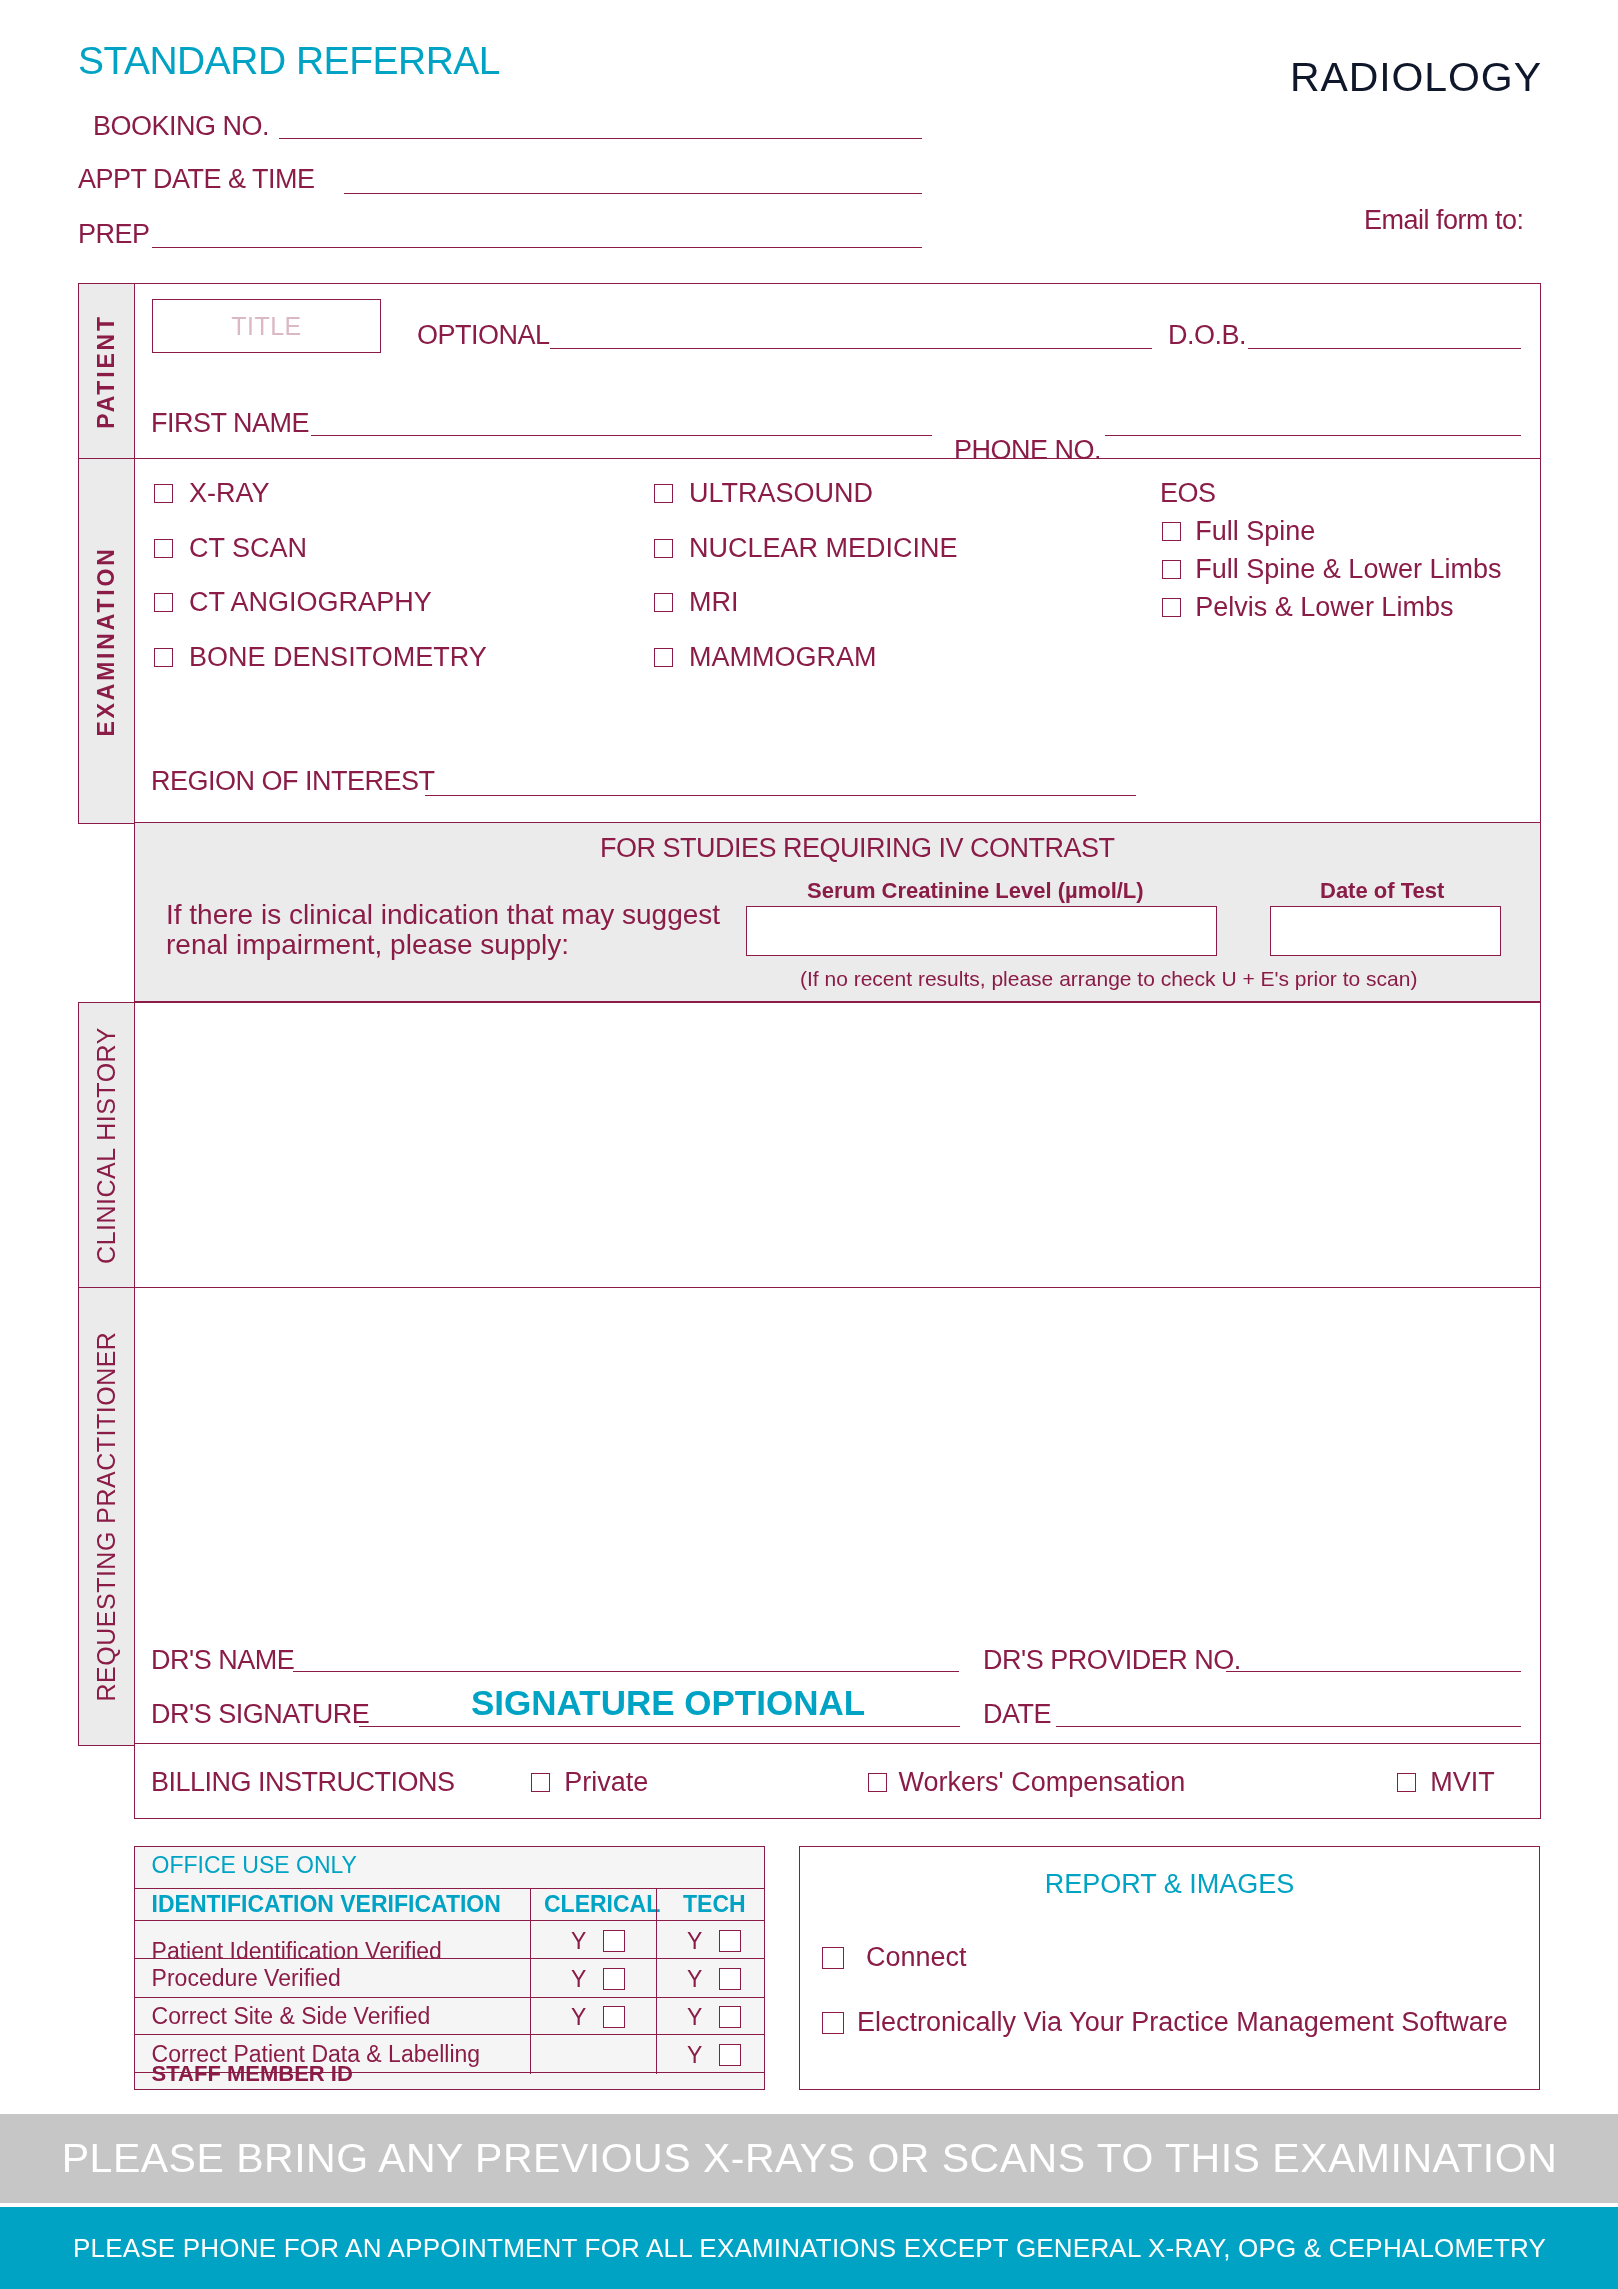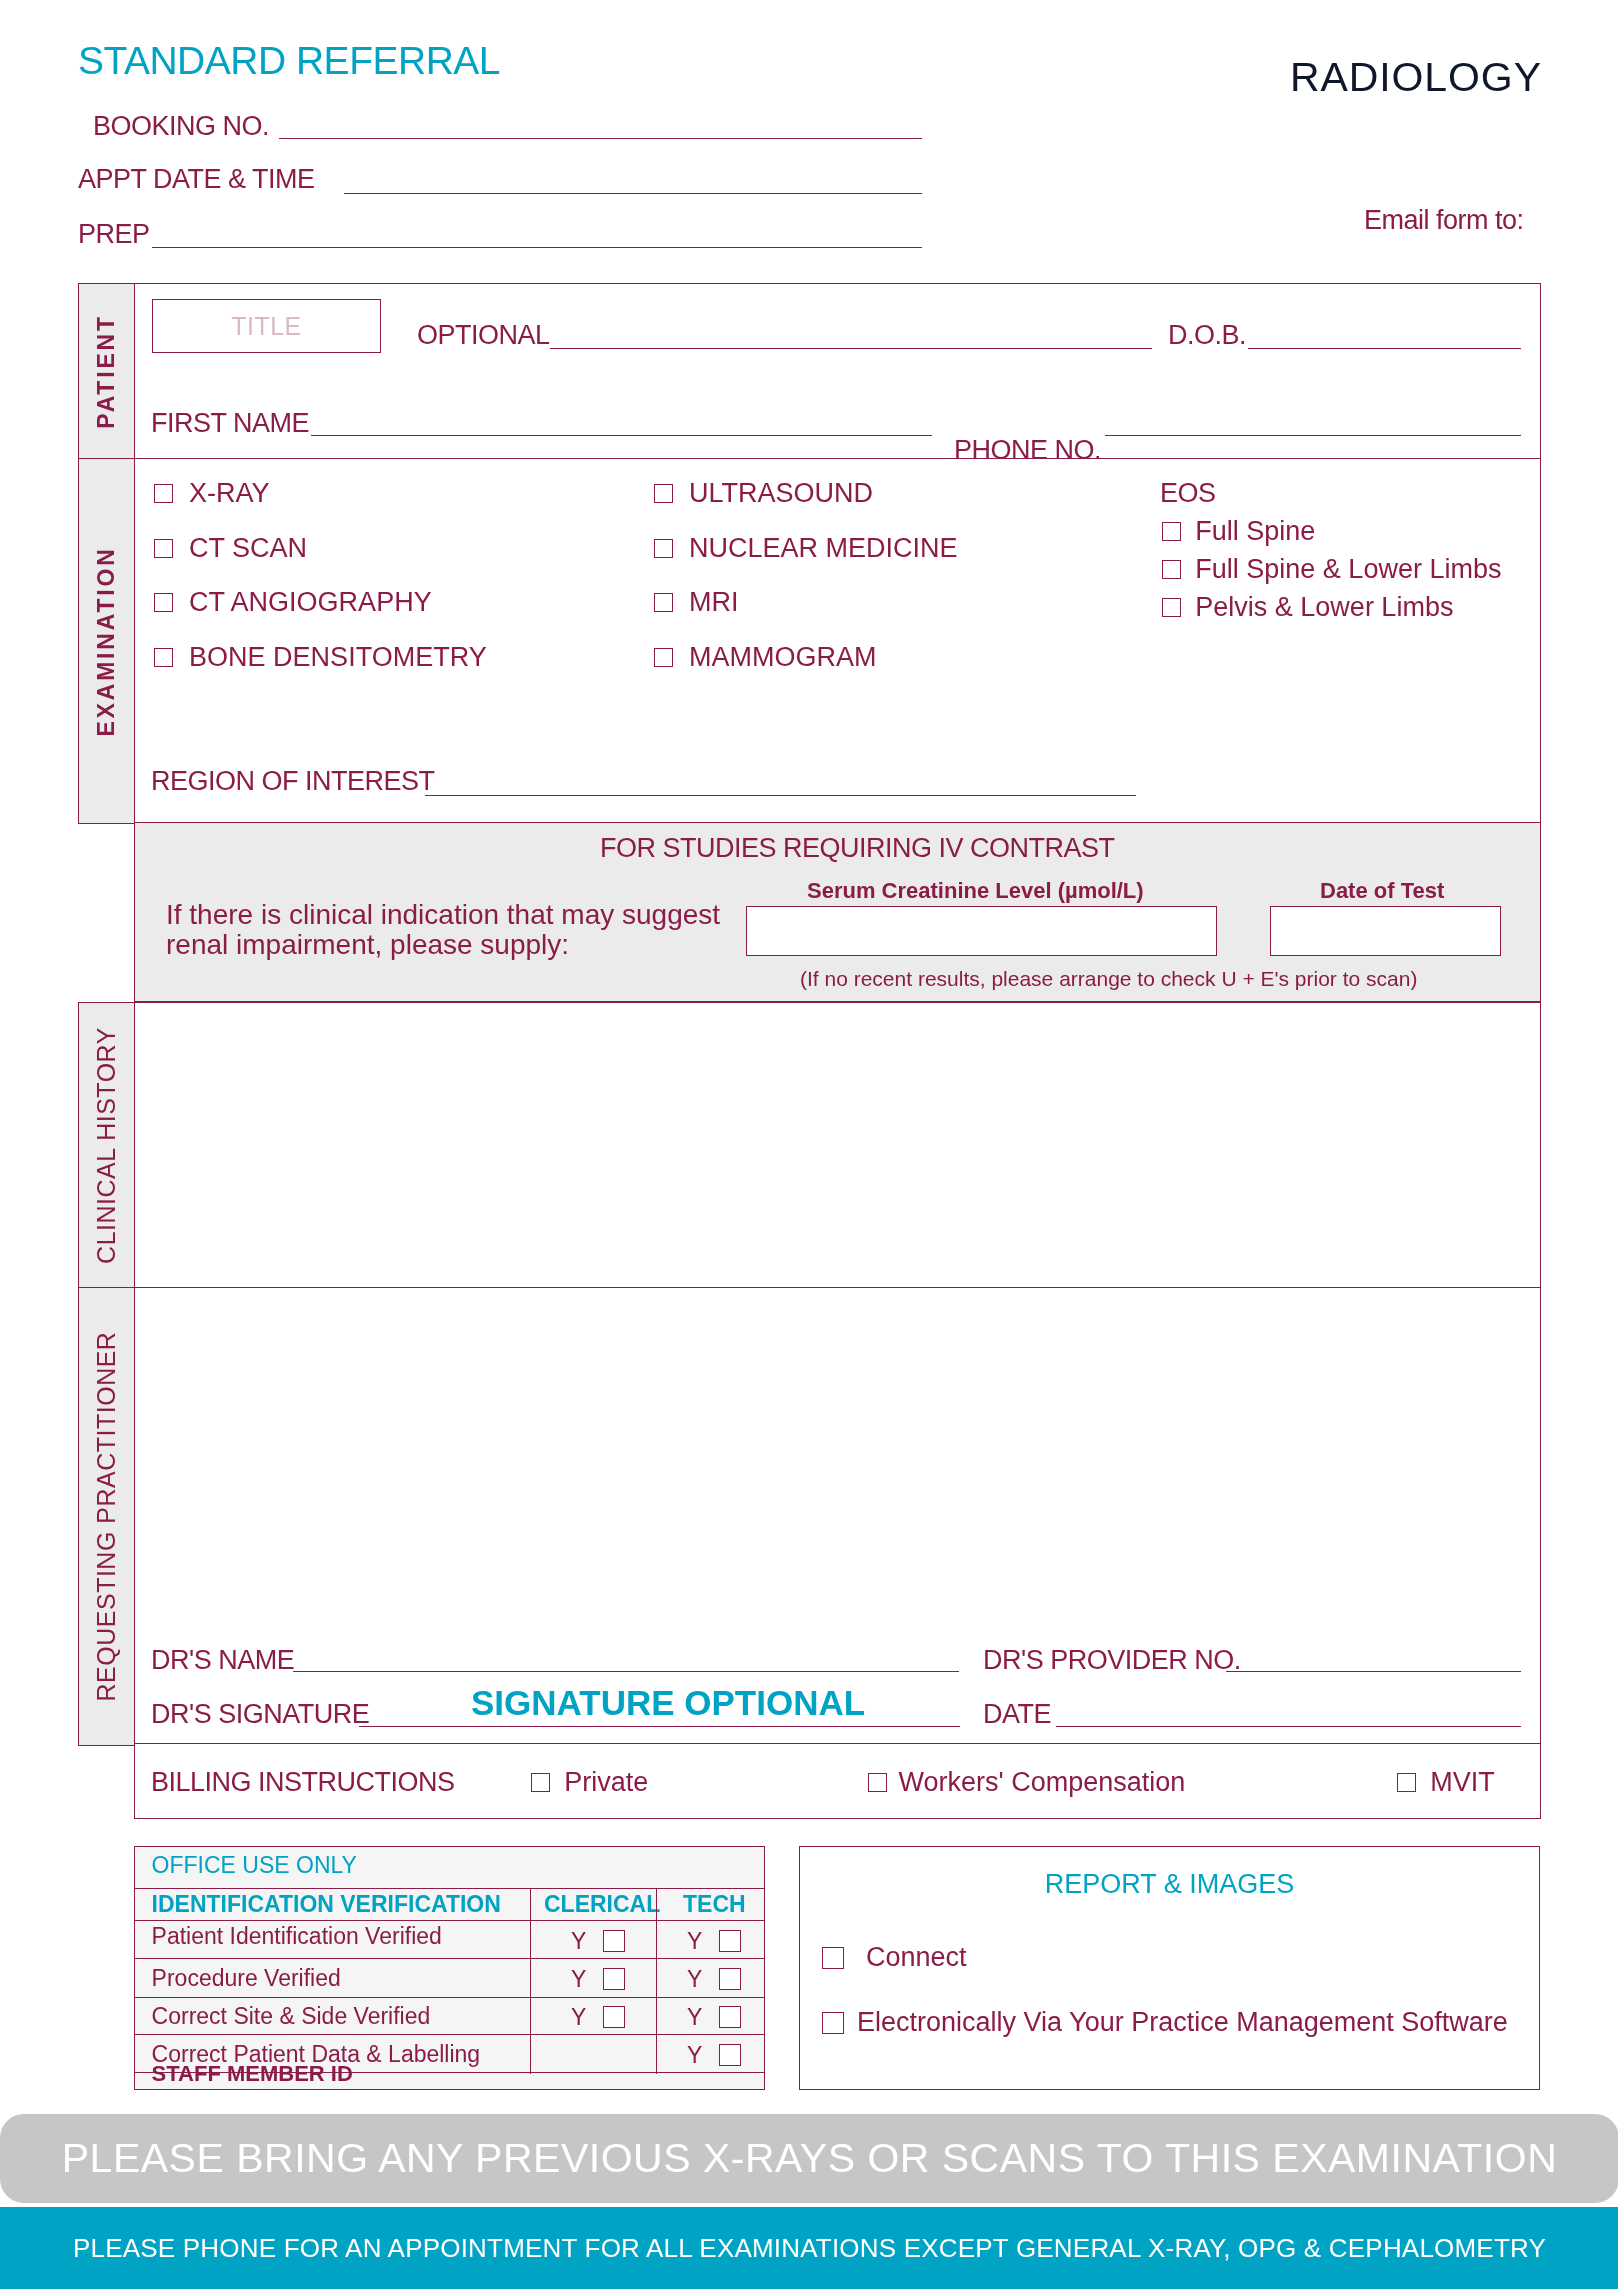--- a/index.html
+++ b/index.html
@@ -51,21 +51,21 @@
     border: 1.8px solid #8a1c47; box-sizing: border-box; }
   .office .row { position: absolute; left: 0; width: 100%; border-bottom: 1.8px solid #8a1c47; box-sizing: border-box; }
   .office .vline { position: absolute; width: 0; border-left: 1.8px solid #8a1c47; }
   .office .cell { position: absolute; font-size: 23px; white-space: nowrap; }
   .yn { display: flex; align-items: center; gap: 16.6px; font-size: 22px; }
   .yn .chk { width: 22px; height: 22px; }
 
   .report { position: absolute; left: 799px; top: 1846px; width: 741px; height: 244px; border: 1.8px solid #8a1c47; box-sizing: border-box; }
 
   .banner-grey { position: absolute; left: 0; top: 2114px; width: 1619px; height: 89px; background: #c6c6c6;
-    display: flex; align-items: center; justify-content: center; color: #fff; font-size: 41px; letter-spacing: 0.5px; border-radius: 24px; }
+    display: flex; align-items: center; justify-content: center; color: #fff; font-size: 41px; letter-spacing: 0.5px; }
   .banner-teal { position: absolute; left: 0; top: 2207px; width: 1619px; height: 83px; background: #00a3c4;
     display: flex; align-items: center; justify-content: center; color: #fff; font-size: 26px; letter-spacing: 0.2px; }
 </style>
 </head>
 <body>
 
 <div class="abs doc-title">STANDARD REFERRAL</div>
 <div class="abs dept-title">RADIOLOGY</div>
 <div class="abs label email-label">Email form to:</div>
 
@@ -204,21 +204,21 @@
   <div class="row" style="top:42px;height:32px;">
     <div class="cell teal" style="left:16.6px;top:1.8px;font-weight:bold;font-size:23px;">IDENTIFICATION VERIFICATION</div>
     <div class="cell teal" style="left:409px;top:1.8px;font-weight:bold;font-size:23px;">CLERICAL</div>
     <div class="cell teal" style="left:548px;top:1.8px;font-weight:bold;font-size:23px;">TECH</div>
   </div>
   <div class="row" style="top:0;height:42px;">
     <div class="cell teal" style="left:16.6px;top:4.6px;font-size:23px;">OFFICE USE ONLY</div>
   </div>
 
   <div class="row" style="top:74px;height:38px;">
-    <div class="cell" style="left:16.6px;top:2px;text-align:center;">Patient Identification Verified</div>
+    <div class="cell" style="left:16.6px;top:17px;text-align:center;">Patient Identification Verified</div>
     <div class="cell yn" style="left:436px;top:6.5px;">
         <span>Y</span>
         <span class="chk"></span>
       </div>
     <div class="cell yn" style="left:552px;top:6.5px;">
         <span>Y</span>
         <span class="chk"></span>
       </div>
   </div>
   <div class="row" style="top:112px;height:39px;">

